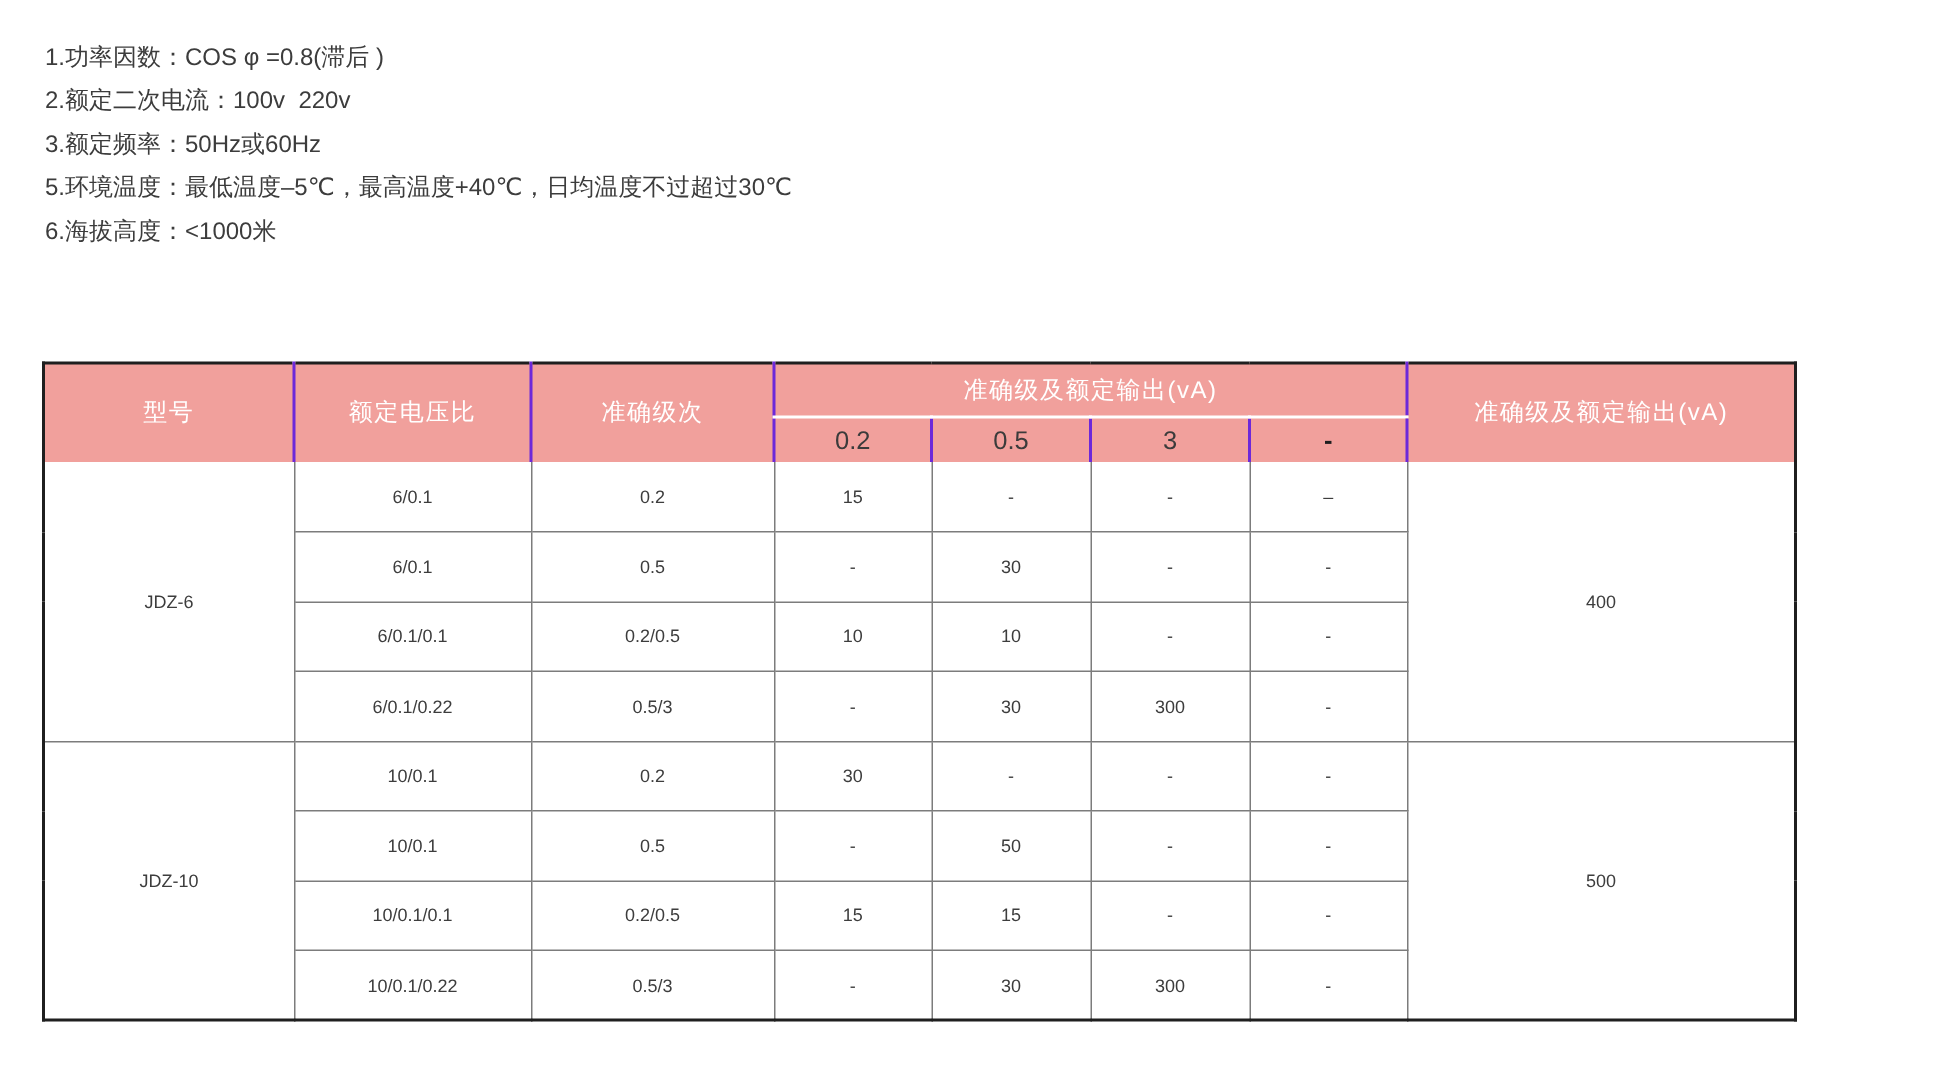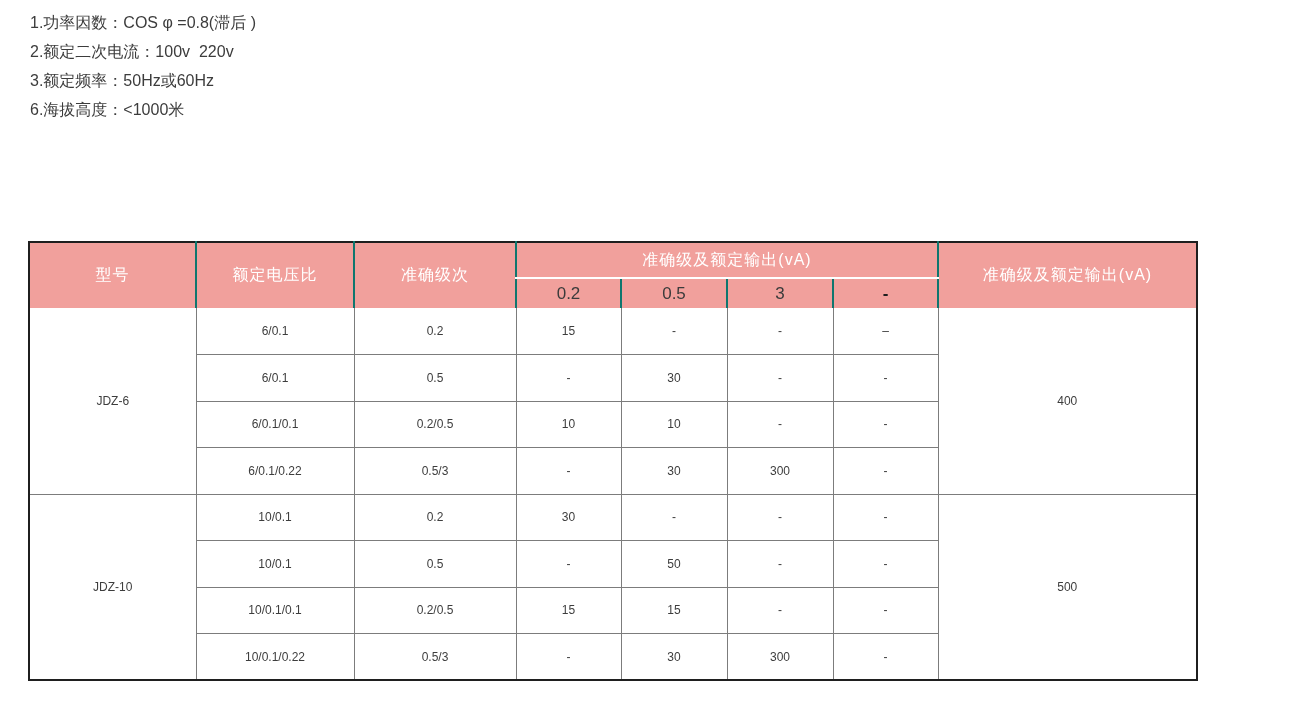--- a/index.html
+++ b/index.html
@@ -1,52 +1,53 @@
 <!DOCTYPE html>
 <html><head>
 <meta charset="utf-8">
 <style>
   html,body{margin:0;padding:0;}
   body{
     width:1292px;height:726px;background:#ffffff;overflow:hidden;
     font-family:"Liberation Sans","DejaVu Sans",sans-serif;
     color:#3d3d3d;position:relative;
   }
-  .specs{position:absolute;left:30px;top:8px;font-size:16px;line-height:29px;color:#3c3c3c;}
+  .specs{position:absolute;left:30px;top:24px;font-size:16px;line-height:29px;color:#3c3c3c;}
   .spec-line{white-space:pre;}
   table.spec-table{
     position:absolute;left:28px;top:241px;width:1168px;
     border-collapse:collapse;table-layout:fixed;
     border:2px solid #1f1f1f;
   }
   col.c1{width:167px}col.c2{width:158px}col.c3{width:162px}
   col.c4{width:105px}col.c5{width:106px}col.c6{width:106px}
   col.c7{width:105px}col.c8{width:259px}
   tr.h1{height:36px}
   tr.h2{height:30px}
   tbody tr{height:46.5px}
   th{background:#f1a09c;font-weight:normal;padding:0;text-align:center;vertical-align:middle;}
   th.ph{color:#ffffff;font-size:16px;letter-spacing:1px;}
   th.ps{color:#3b3b3b;font-size:17px;}
   th.bold{font-weight:bold;color:#1e1e1e;}
-  .wl{border-left:2px solid #0f766e;margin-left:28px;}
+  .wl{border-left:2px solid #6d28d9;margin-left:28px;}
   .wb{border-bottom:2px solid #ffffff;}
   tbody td{
     border:1px solid #7c7c7c;text-align:center;vertical-align:middle;
     font-size:12px;color:#3d3d3d;padding:0;background:#ffffff;
   }
   tbody tr:first-child td{border-top:0;}
 </style>
 </head>
 <body>
 
 <div class="specs">
   <div class="spec-line">1.功率因数：COS φ =0.8(滞后 )</div>
   <div class="spec-line">2.额定二次电流：100v  220v</div>
   <div class="spec-line">3.额定频率：50Hz或60Hz</div>
+  <div class="spec-line">5.环境温度：最低温度–5℃，最高温度+40℃，日均温度不过超过30℃</div>
   <div class="spec-line">6.海拔高度：&lt;1000米</div>
 </div>
 
 <table class="spec-table">
   <colgroup>
     <col class="c1">
       <col class="c2">
       <col class="c3">
       <col class="c4">
     <col class="c5">

